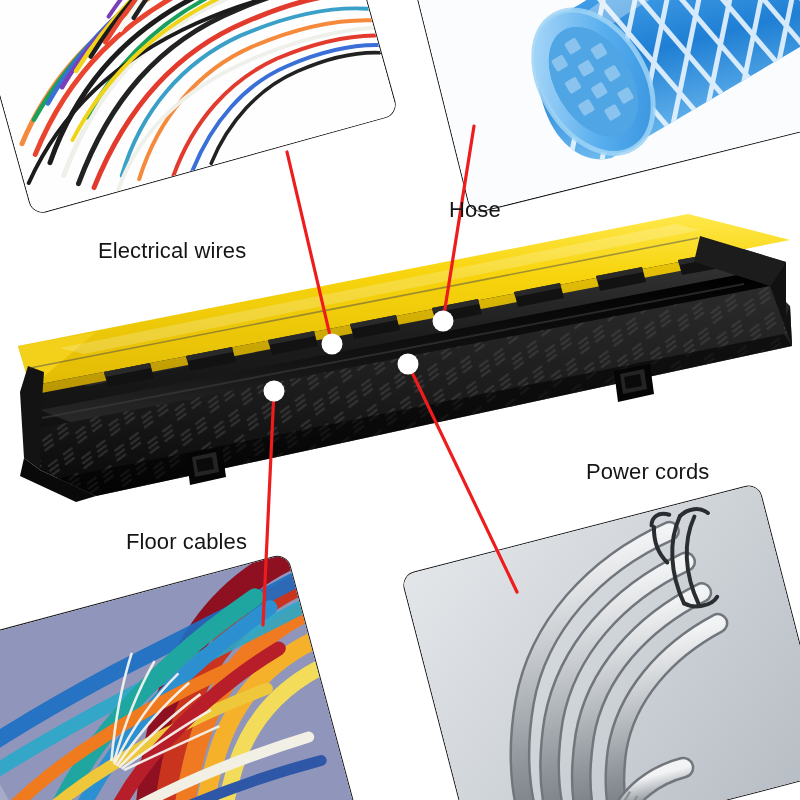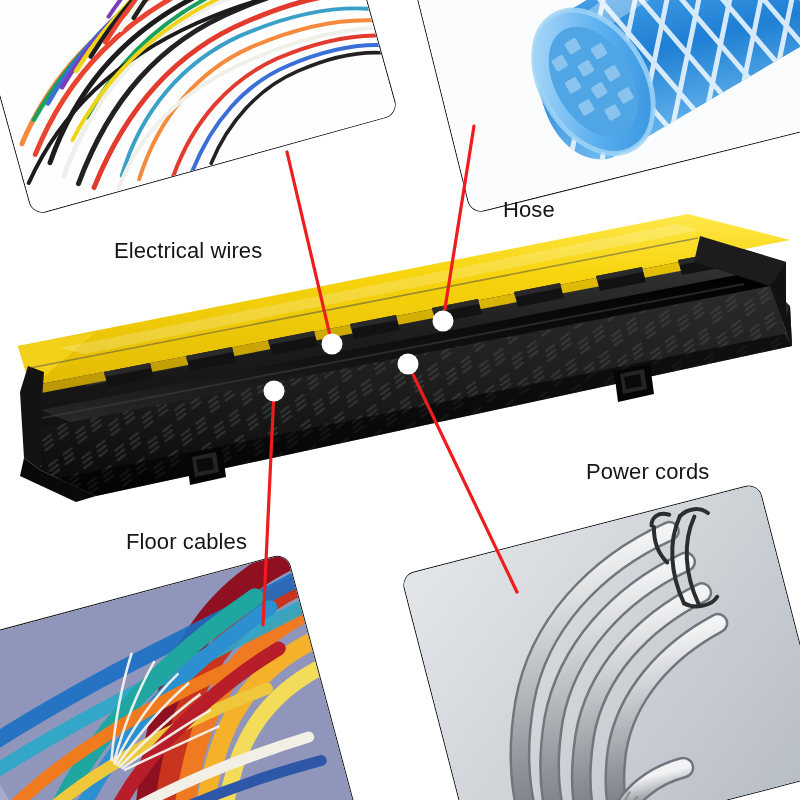--- a/index.html
+++ b/index.html
@@ -56,22 +56,22 @@
 
   
   .label{
     position:absolute;
     color:#151515;
     font-size:22px;
     line-height:1;
     white-space:nowrap;
     letter-spacing:.1px;
   }
-  #label-wires{left:114px;top:240px;}
-  #label-hose{left:503px;top:199px;}
+  #label-wires{left:98px;top:240px;}
+  #label-hose{left:449px;top:199px;}
   #label-floor{left:126px;top:531px;}
   #label-power{left:586px;top:461px;}
 
   
   #product{position:absolute;left:0px;top:196px;width:800px;height:330px;}
 </style>
 </head>
 <body>
 
 <div id="stage">

